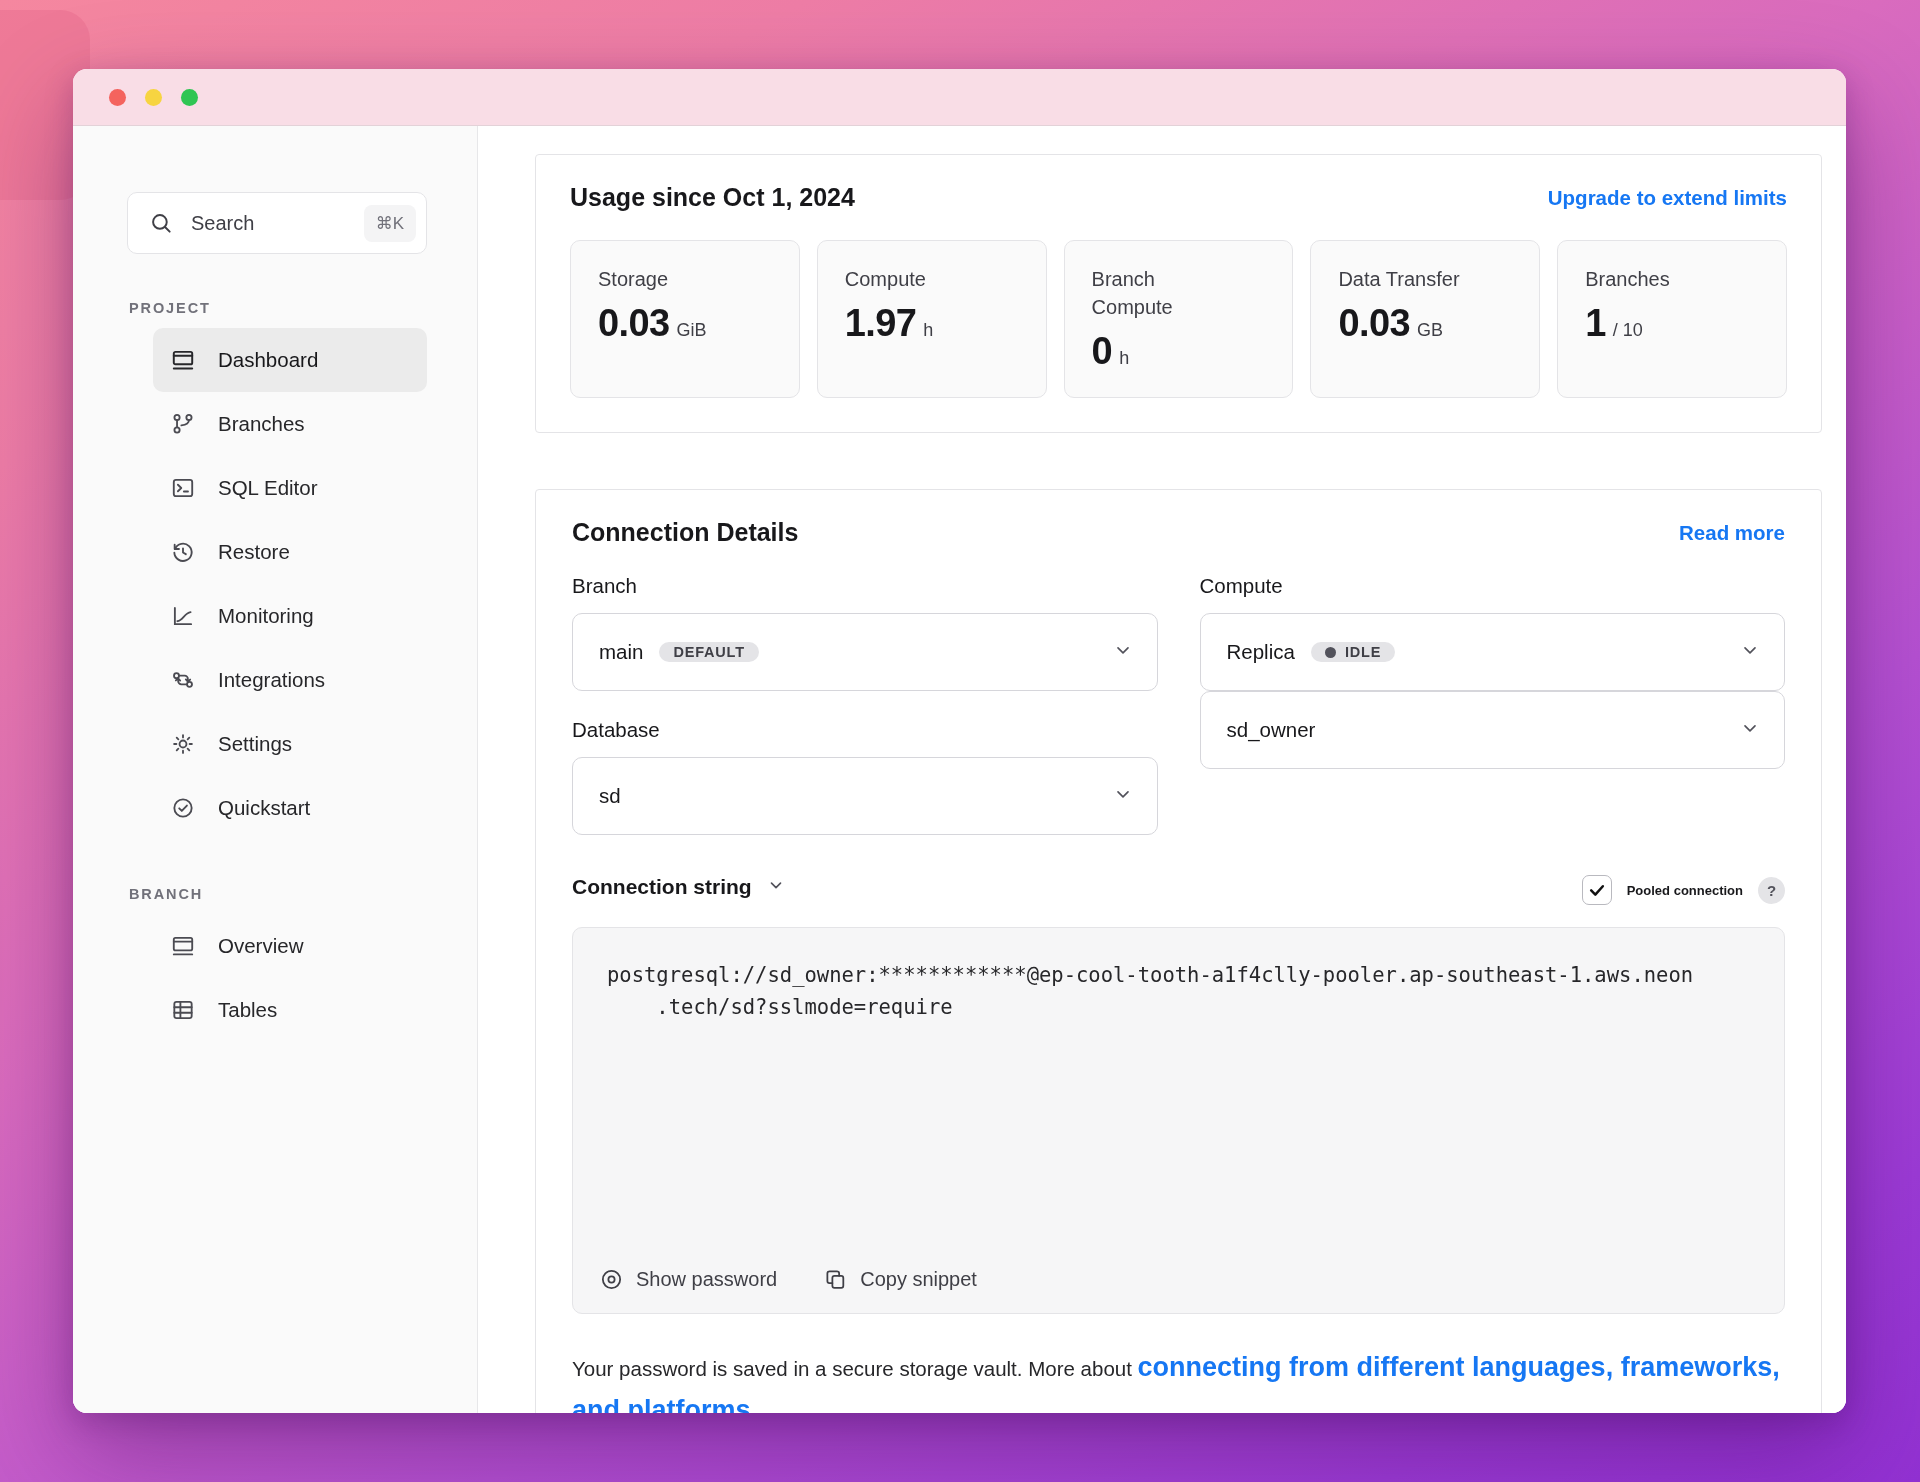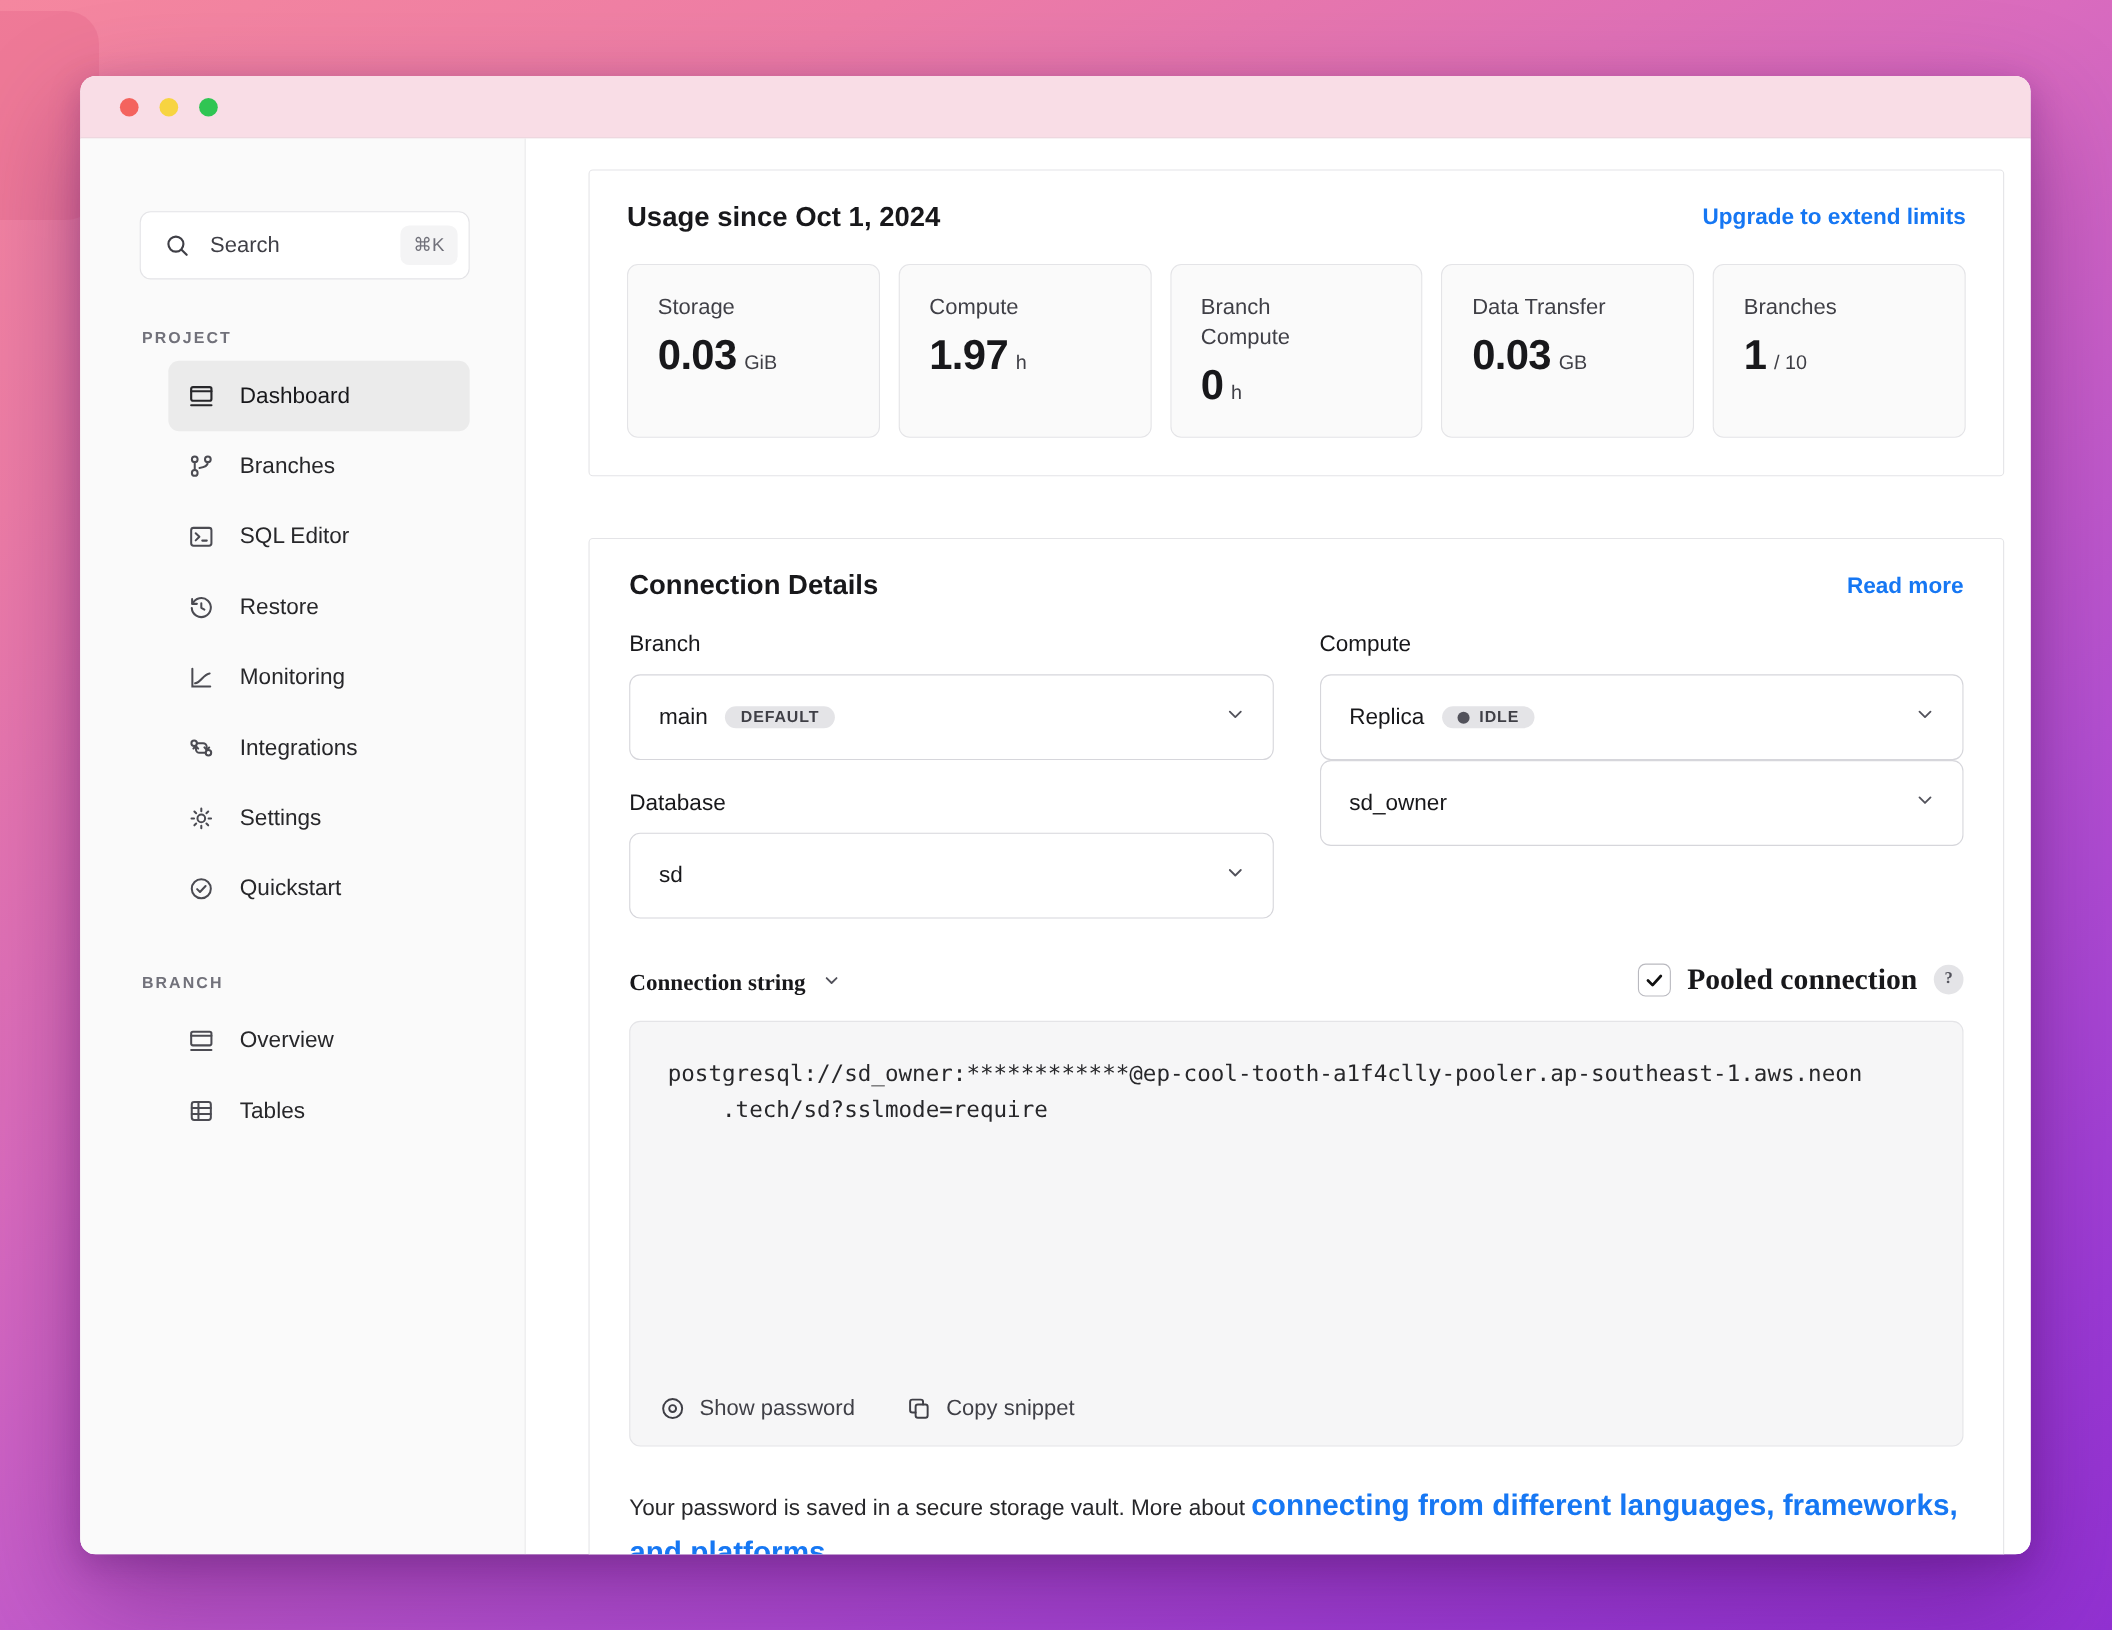--- a/index.html
+++ b/index.html
@@ -61,28 +61,28 @@
   .field-label { font-size:20.5px; color:#18181b; }
   .select { height:78px; border:1px solid #d6d6db; border-radius:10px; background:#fff;
     display:flex; align-items:center; padding:0 24px 0 26px; font-size:20.5px; color:#18181b;
     cursor:pointer; }
   .select .chev { margin-left:auto; color:#52525b; }
   .pill { margin-left:16px; background:#e4e4e7; color:#3f3f46; font-size:14.5px; font-weight:700;
     letter-spacing:.8px; padding:2px 14px; border-radius:999px; display:inline-flex;
     align-items:center; gap:9px; }
   .pill .dot { width:11px; height:11px; border-radius:50%; background:#52525b; }
 
-  .connstr-row { display:flex; justify-content:space-between; align-items:flex-end; margin-top:40px;font-family:Liberation Serif, serif; }
+  .connstr-row { display:flex; justify-content:space-between; align-items:flex-start; margin-top:40px; }
   .connstr-label { display:flex; align-items:center; gap:15px; font-size:21px; font-weight:600;
     color:#18181b; cursor:pointer; }
   .pooled { display:flex; align-items:center; gap:15px; }
   .checkbox { width:30px; height:30px; border:1.5px solid #b9b9bf; border-radius:7px;
     background:#fff; display:flex; align-items:center; justify-content:center; cursor:pointer;
     color:#111; }
-  .pooled-label { font-size:27px; font-weight:600; color:#18181b; }
+  .pooled-label { font-size:13px; font-weight:600; color:#18181b; }
   .help-badge { width:27px; height:27px; border-radius:50%; background:#e4e4e7; color:#52525b;
     font-size:15px; font-weight:700; display:flex; align-items:center; justify-content:center;
     cursor:pointer; }
 
   .code-box { position:relative; margin-top:22px; height:387px; background:#f6f6f7;
     border:1px solid #e4e4e7; border-radius:10px; padding:32px 34px;
     font-family:"DejaVu Sans Mono","Liberation Mono",monospace; font-size:20.5px;
     line-height:1.55; color:#27272a; }
   .code-line2 { padding-left:4ch; }
   .code-actions { position:absolute; left:26px; bottom:18px; display:flex; gap:46px; }

